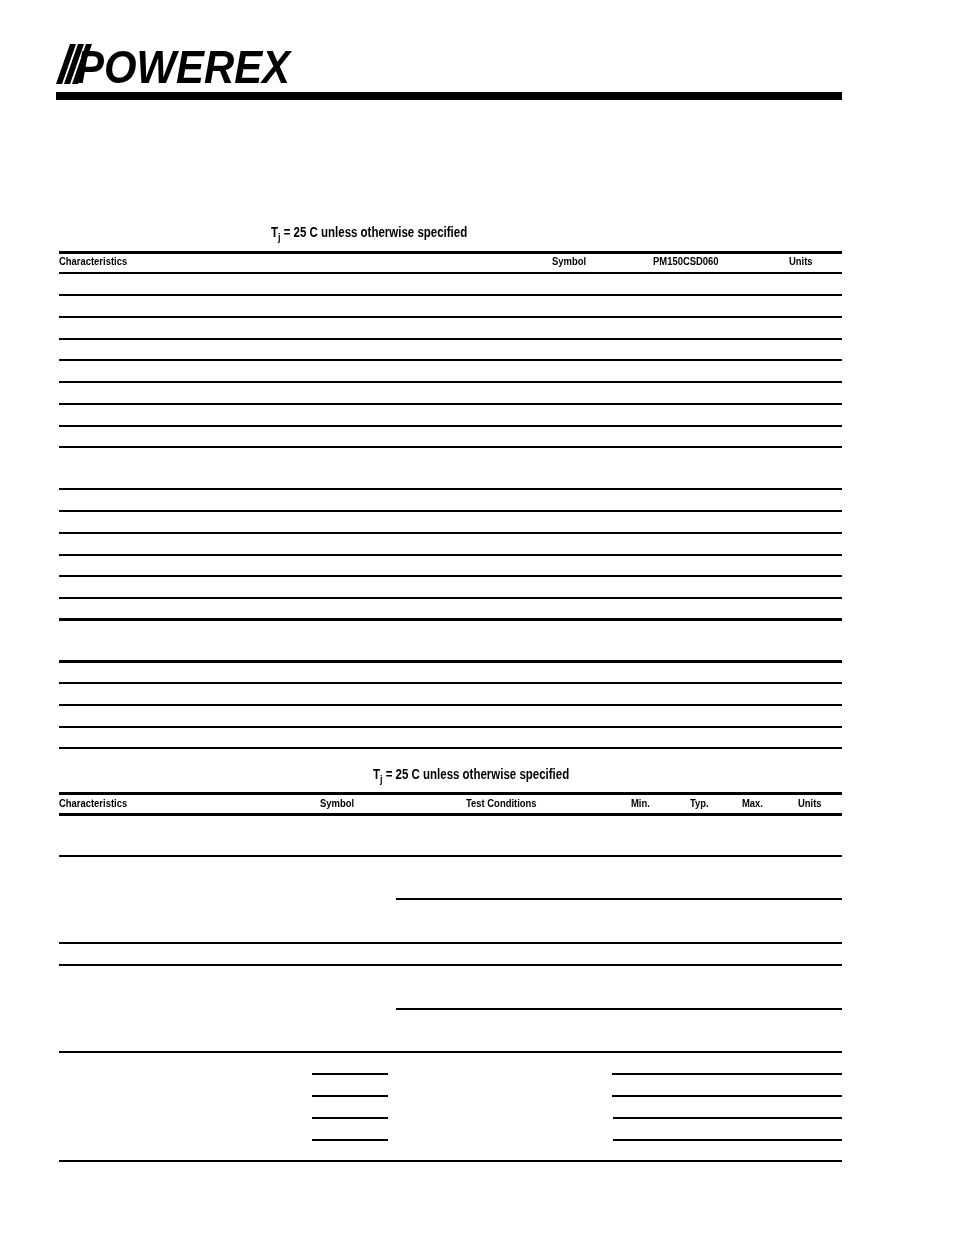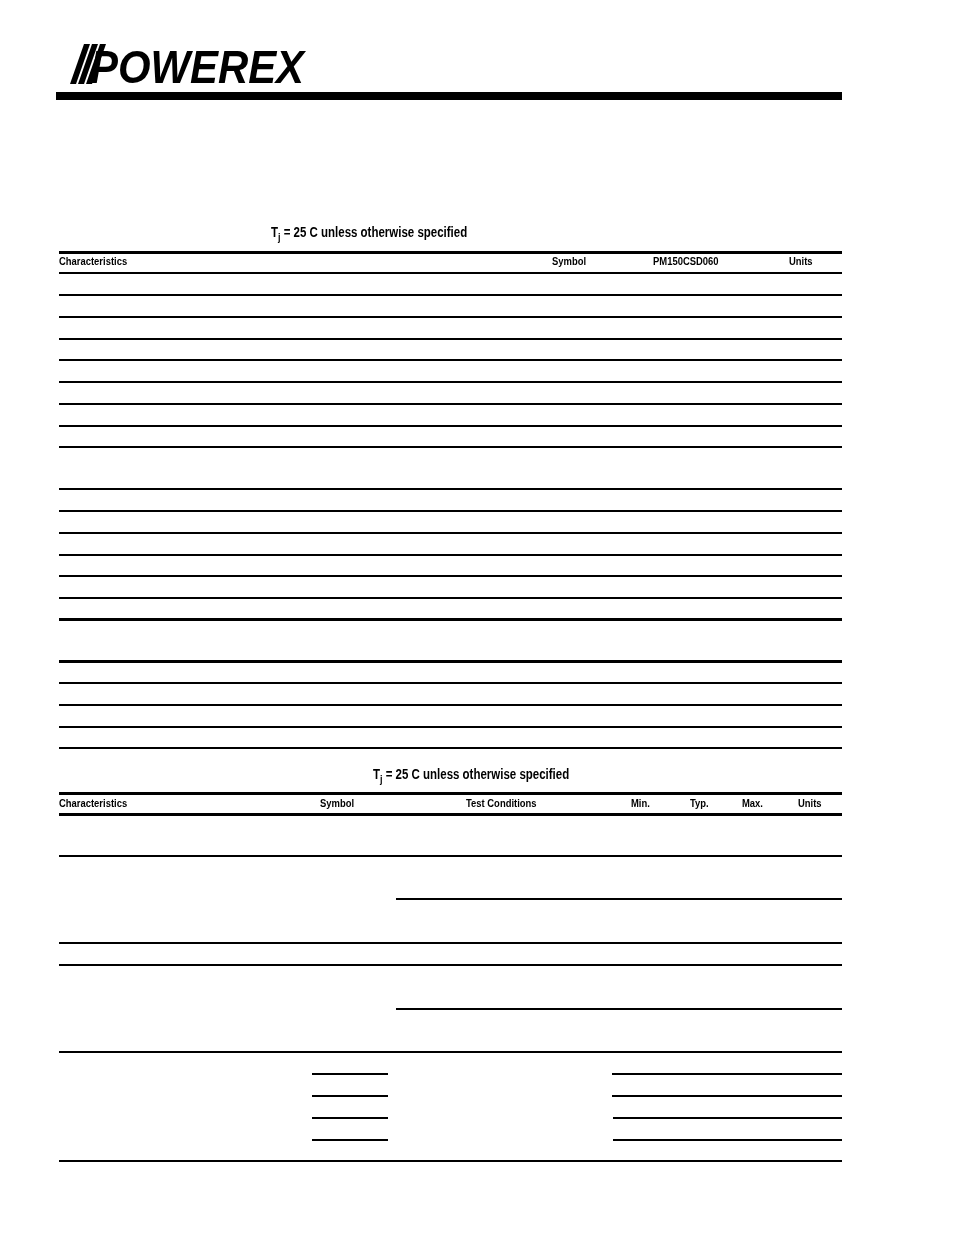--- a/index.html
+++ b/index.html
@@ -1,19 +1,19 @@
 <!DOCTYPE html>
 <html><head>
 <meta charset="utf-8">
 <style>
   html, body { margin: 0; padding: 0; background: #ffffff; }
   body { width: 954px; height: 1235px; position: relative; overflow: hidden;
          font-family: "Liberation Sans", sans-serif; color: #000; }
   .abs { position: absolute; }
-  .logo { left: 70px; top: 40px; width: 236px; height: 48px; }
+  .logo { left: 56px; top: 40px; width: 236px; height: 48px; }
   .header-bar { left: 56px; top: 92px; width: 786px; height: 8px; background: #000; }
   .cond { font-family: "Liberation Sans", sans-serif; font-weight: bold; font-size: 14px;
           transform: scaleX(0.82); transform-origin: left top; white-space: nowrap; }
   .cond sub { font-size: 11px; vertical-align: -4px; }
   .th { font-weight: bold; font-size: 11.5px; white-space: nowrap;
         transform: scaleX(0.82); transform-origin: left top; }
   .rule { position: absolute; height: 1.5px; background: #000; }
   .rule.thick { height: 2.5px; }
 </style>
 </head>

